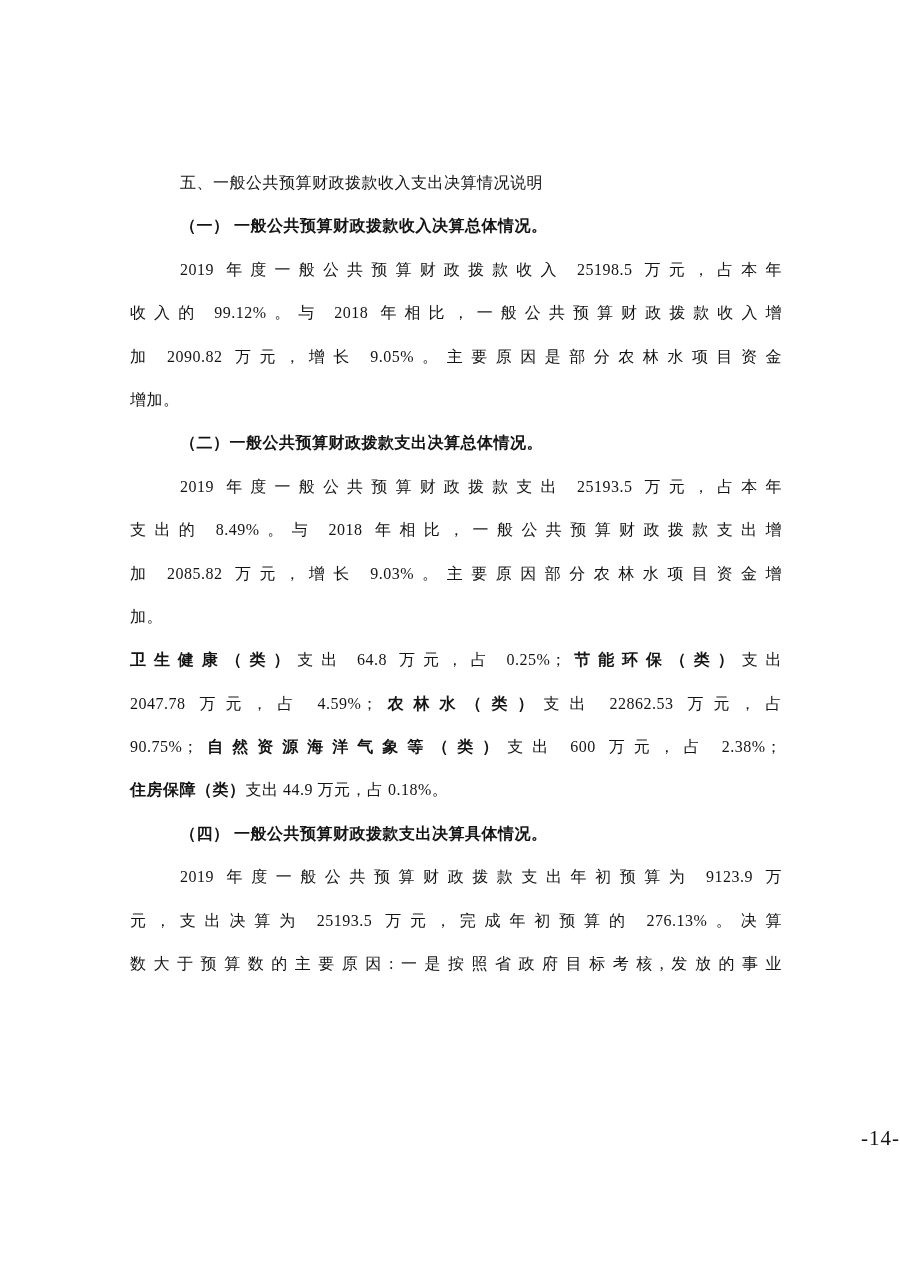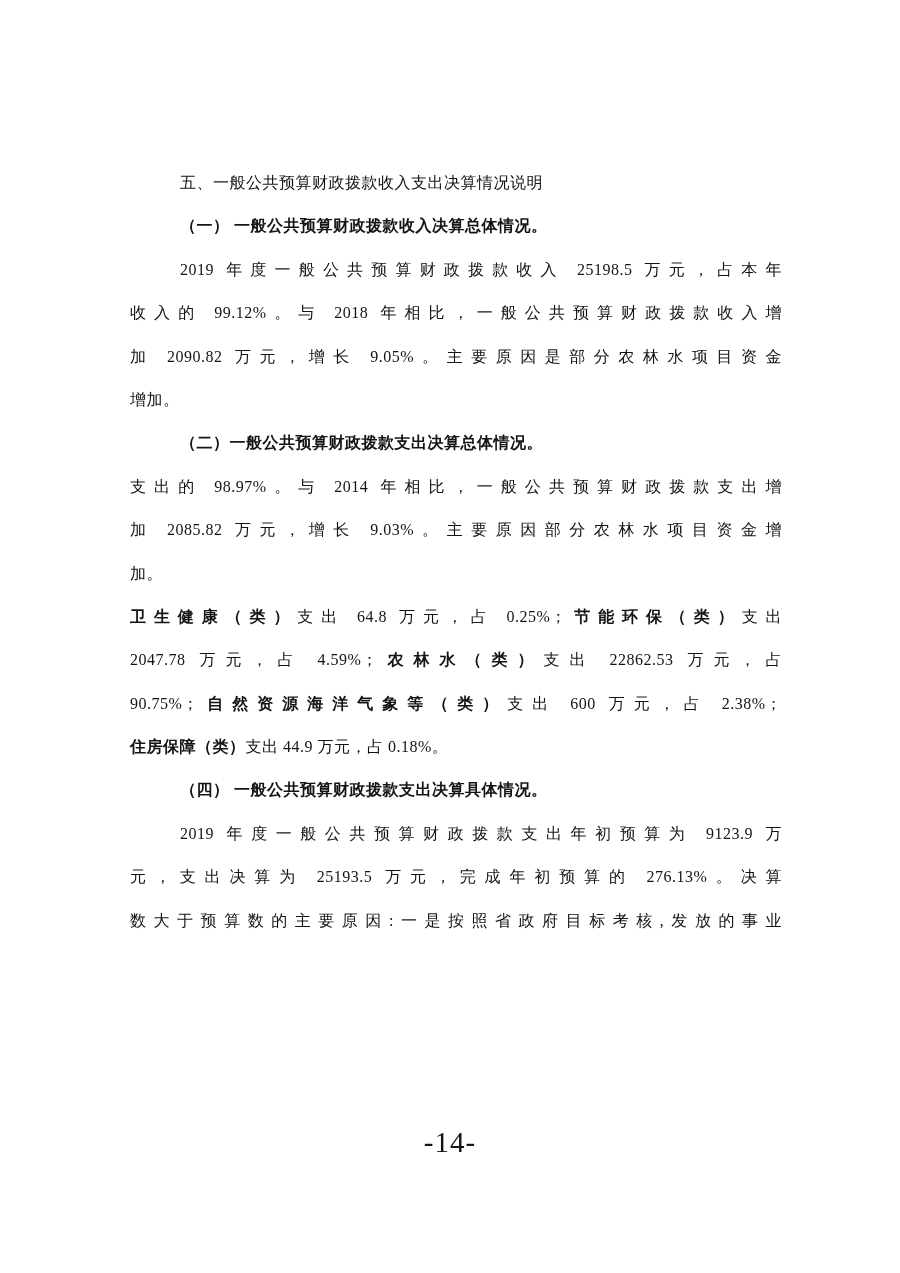--- a/index.html
+++ b/index.html
@@ -38,39 +38,40 @@
   .line.indent {
     text-indent: 50px;
   }
   .run { font-weight: normal; }
   .run.b { font-weight: bold; font-family: Liberation Serif, serif; }
   .footer {
     position: absolute;
     top: 1126px;
     left: 0;
     width: 100%;
-    text-align: center;
-    font-size: 29px;
+    text-align: right;
+    font-size: 21px;
     letter-spacing: 1px;
     color: #141414;
   }
 </style>
 </head>
 <body>
 
 <div class="page">
   <div class="content" id="doc-body">
       <div class="line indent"><span class="run">五、一般公共预算财政拨款收入支出决算情况说明</span></div>
       <div class="line indent"><span class="run b">（一） 一般公共预算财政拨款收入决算总体情况。</span></div>
       <div class="line indent just"><span class="run">2019 年度一般公共预算财政拨款收入 25198.5 万元，占本年</span></div>
       <div class="line just"><span class="run">收入的 99.12%。与 2018 年相比，一般公共预算财政拨款收入增</span></div>
       <div class="line just"><span class="run">加 2090.82 万元，增长 9.05%。主要原因是部分农林水项目资金</span></div>
       <div class="line"><span class="run">增加。</span></div>
       <div class="line indent"><span class="run b">（二）一般公共预算财政拨款支出决算总体情况。</span></div>
-      <div class="line just"><span class="run">支出的 98.97%。与 2014 年相比，一般公共预算财政拨款支出增</span></div>
+      <div class="line indent just"><span class="run">2019 年度一般公共预算财政拨款支出 25193.5 万元，占本年</span></div>
+      <div class="line just"><span class="run">支出的 8.49%。与 2018 年相比，一般公共预算财政拨款支出增</span></div>
       <div class="line just"><span class="run">加 2085.82 万元，增长 9.03%。主要原因部分农林水项目资金增</span></div>
       <div class="line"><span class="run">加。</span></div>
       <div class="line just"><span class="run b">卫生健康（类）</span><span class="run">支出 64.8 万元，占 0.25%；</span><span class="run b">节能环保（类）</span><span class="run">支出</span></div>
       <div class="line just"><span class="run">2047.78 万元，占 4.59%；</span><span class="run b">农林水（类）</span><span class="run">支出 22862.53 万元，占</span></div>
       <div class="line just"><span class="run">90.75%；</span><span class="run b">自然资源海洋气象等（类）</span><span class="run">支出 600 万元，占 2.38%；</span></div>
       <div class="line"><span class="run b">住房保障（类）</span><span class="run">支出 44.9 万元，占 0.18%。</span></div>
       <div class="line indent"><span class="run b">（四） 一般公共预算财政拨款支出决算具体情况。</span></div>
       <div class="line indent just"><span class="run">2019 年度一般公共预算财政拨款支出年初预算为 9123.9 万</span></div>
       <div class="line just"><span class="run">元，支出决算为 25193.5 万元，完成年初预算的 276.13%。决算</span></div>
       <div class="line just"><span class="run">数大于预算数的主要原因:一是按照省政府目标考核,发放的事业</span></div>

